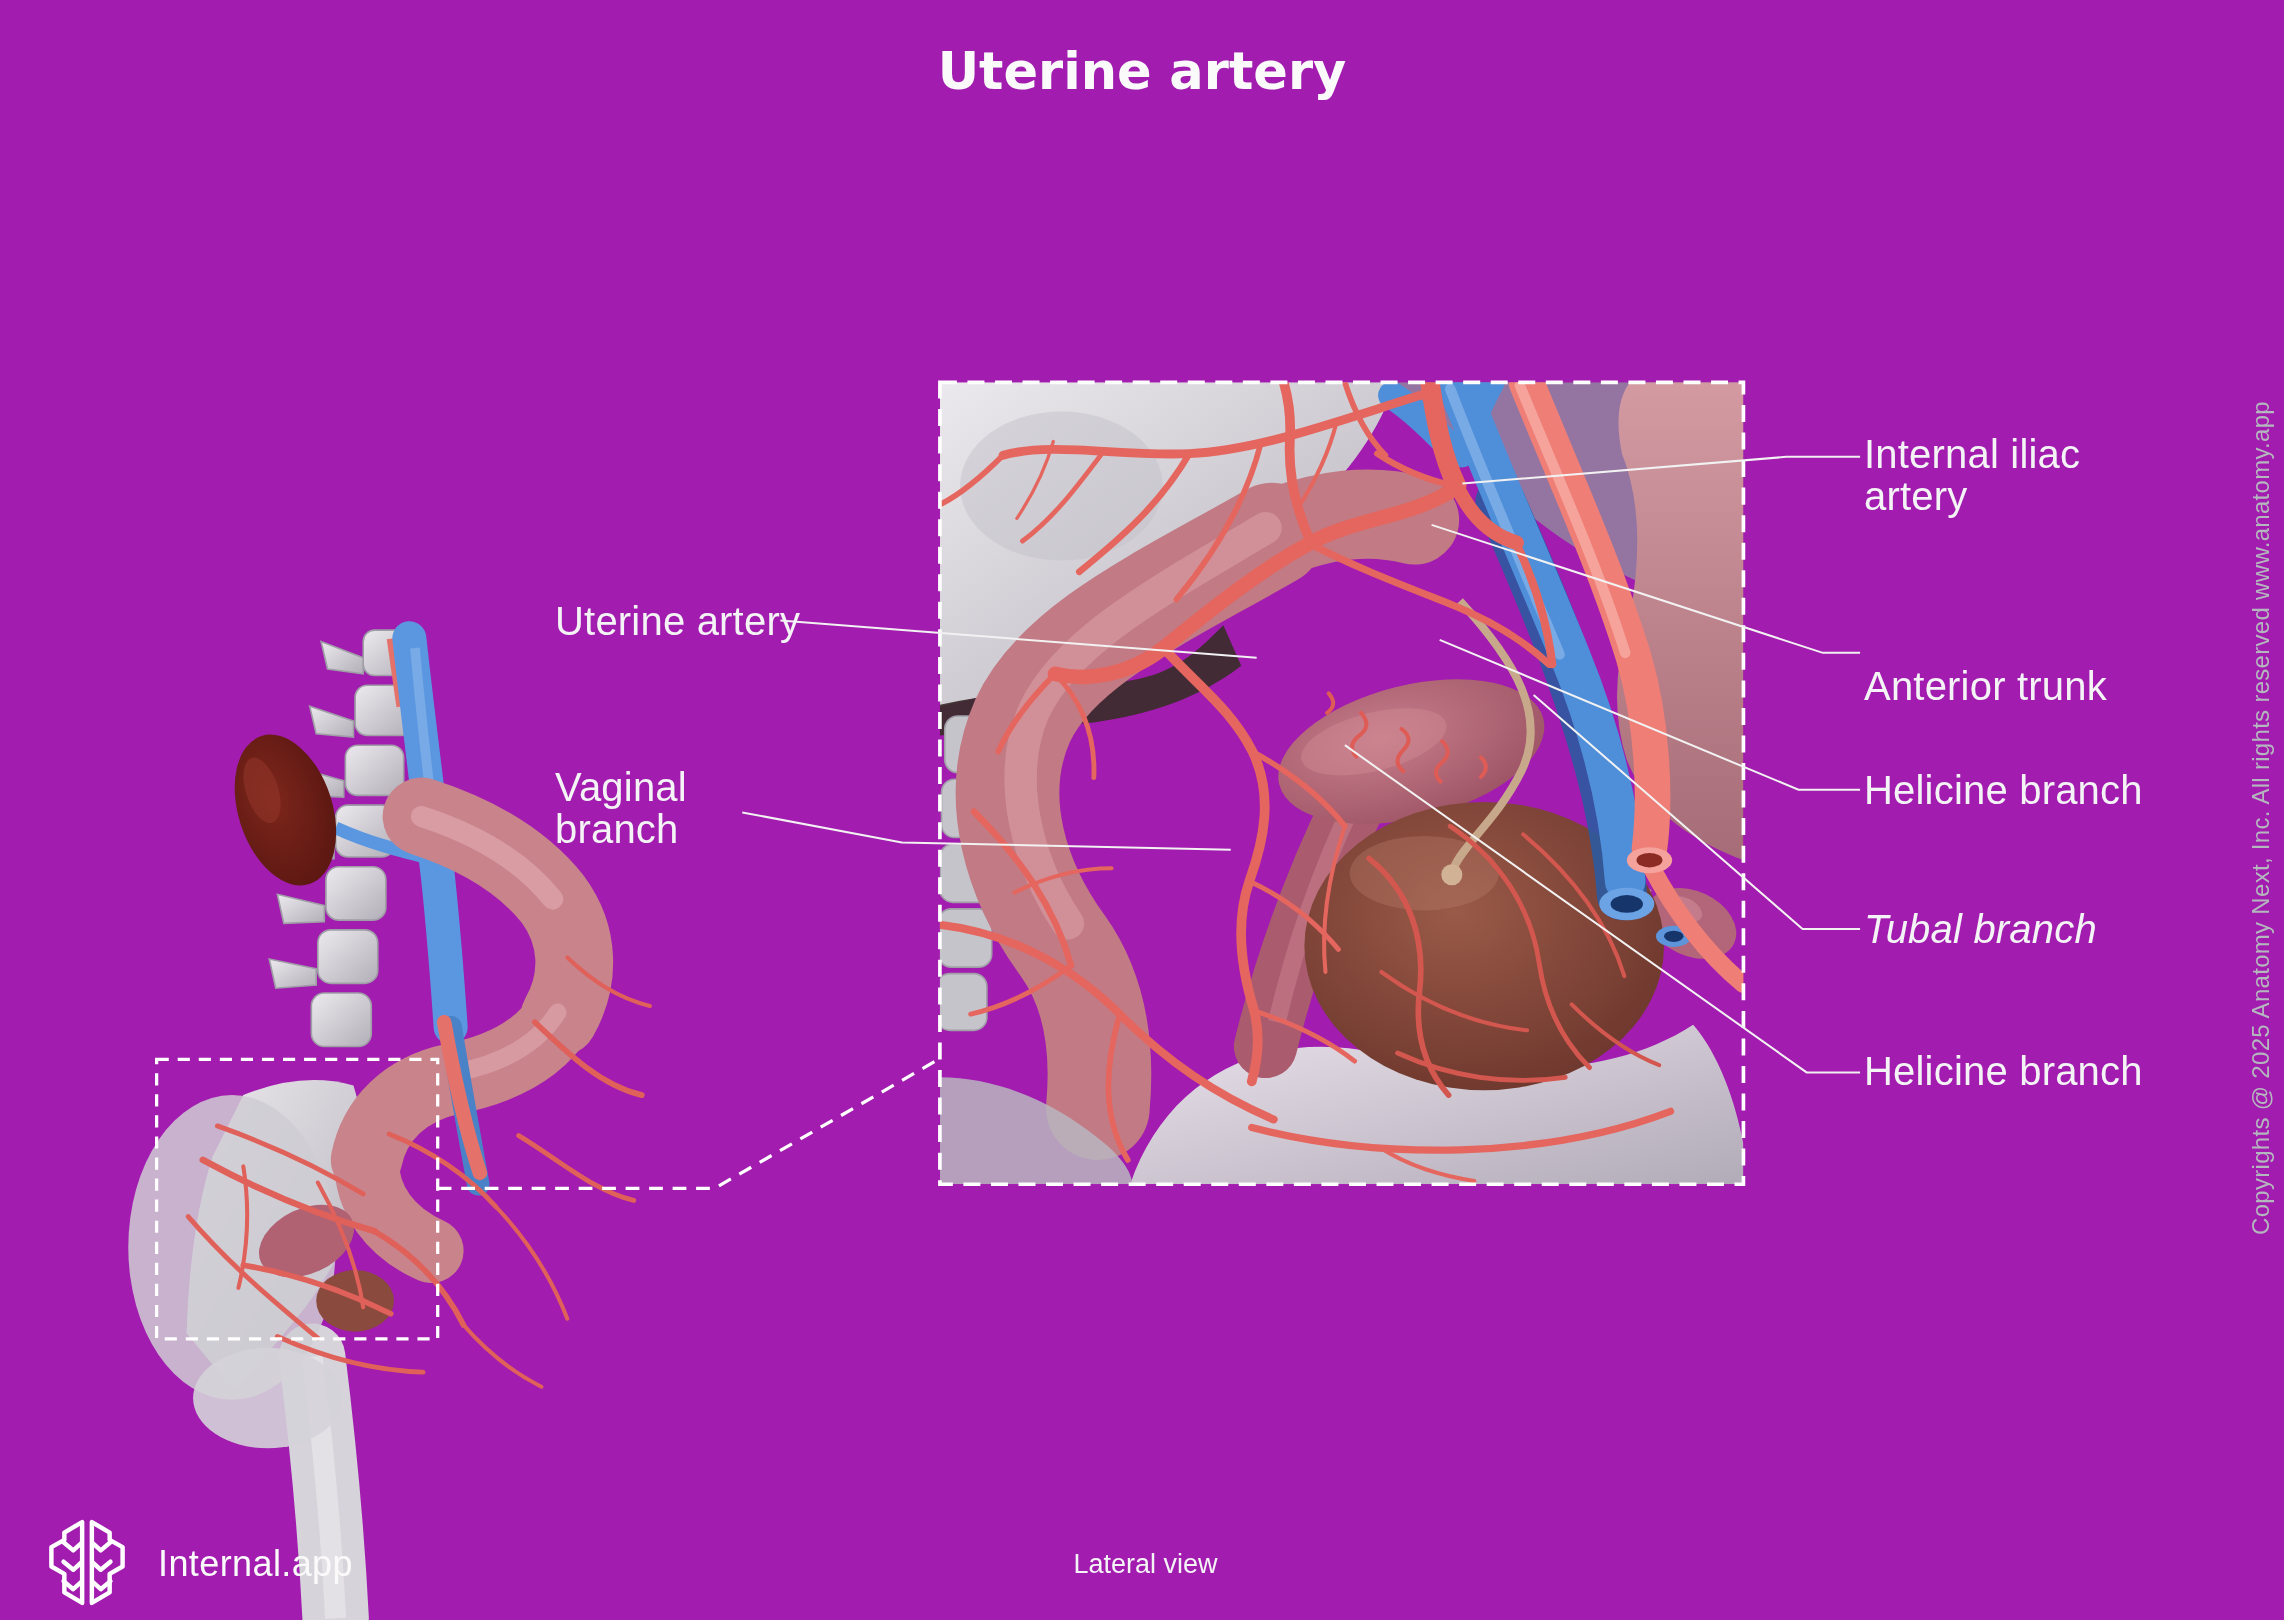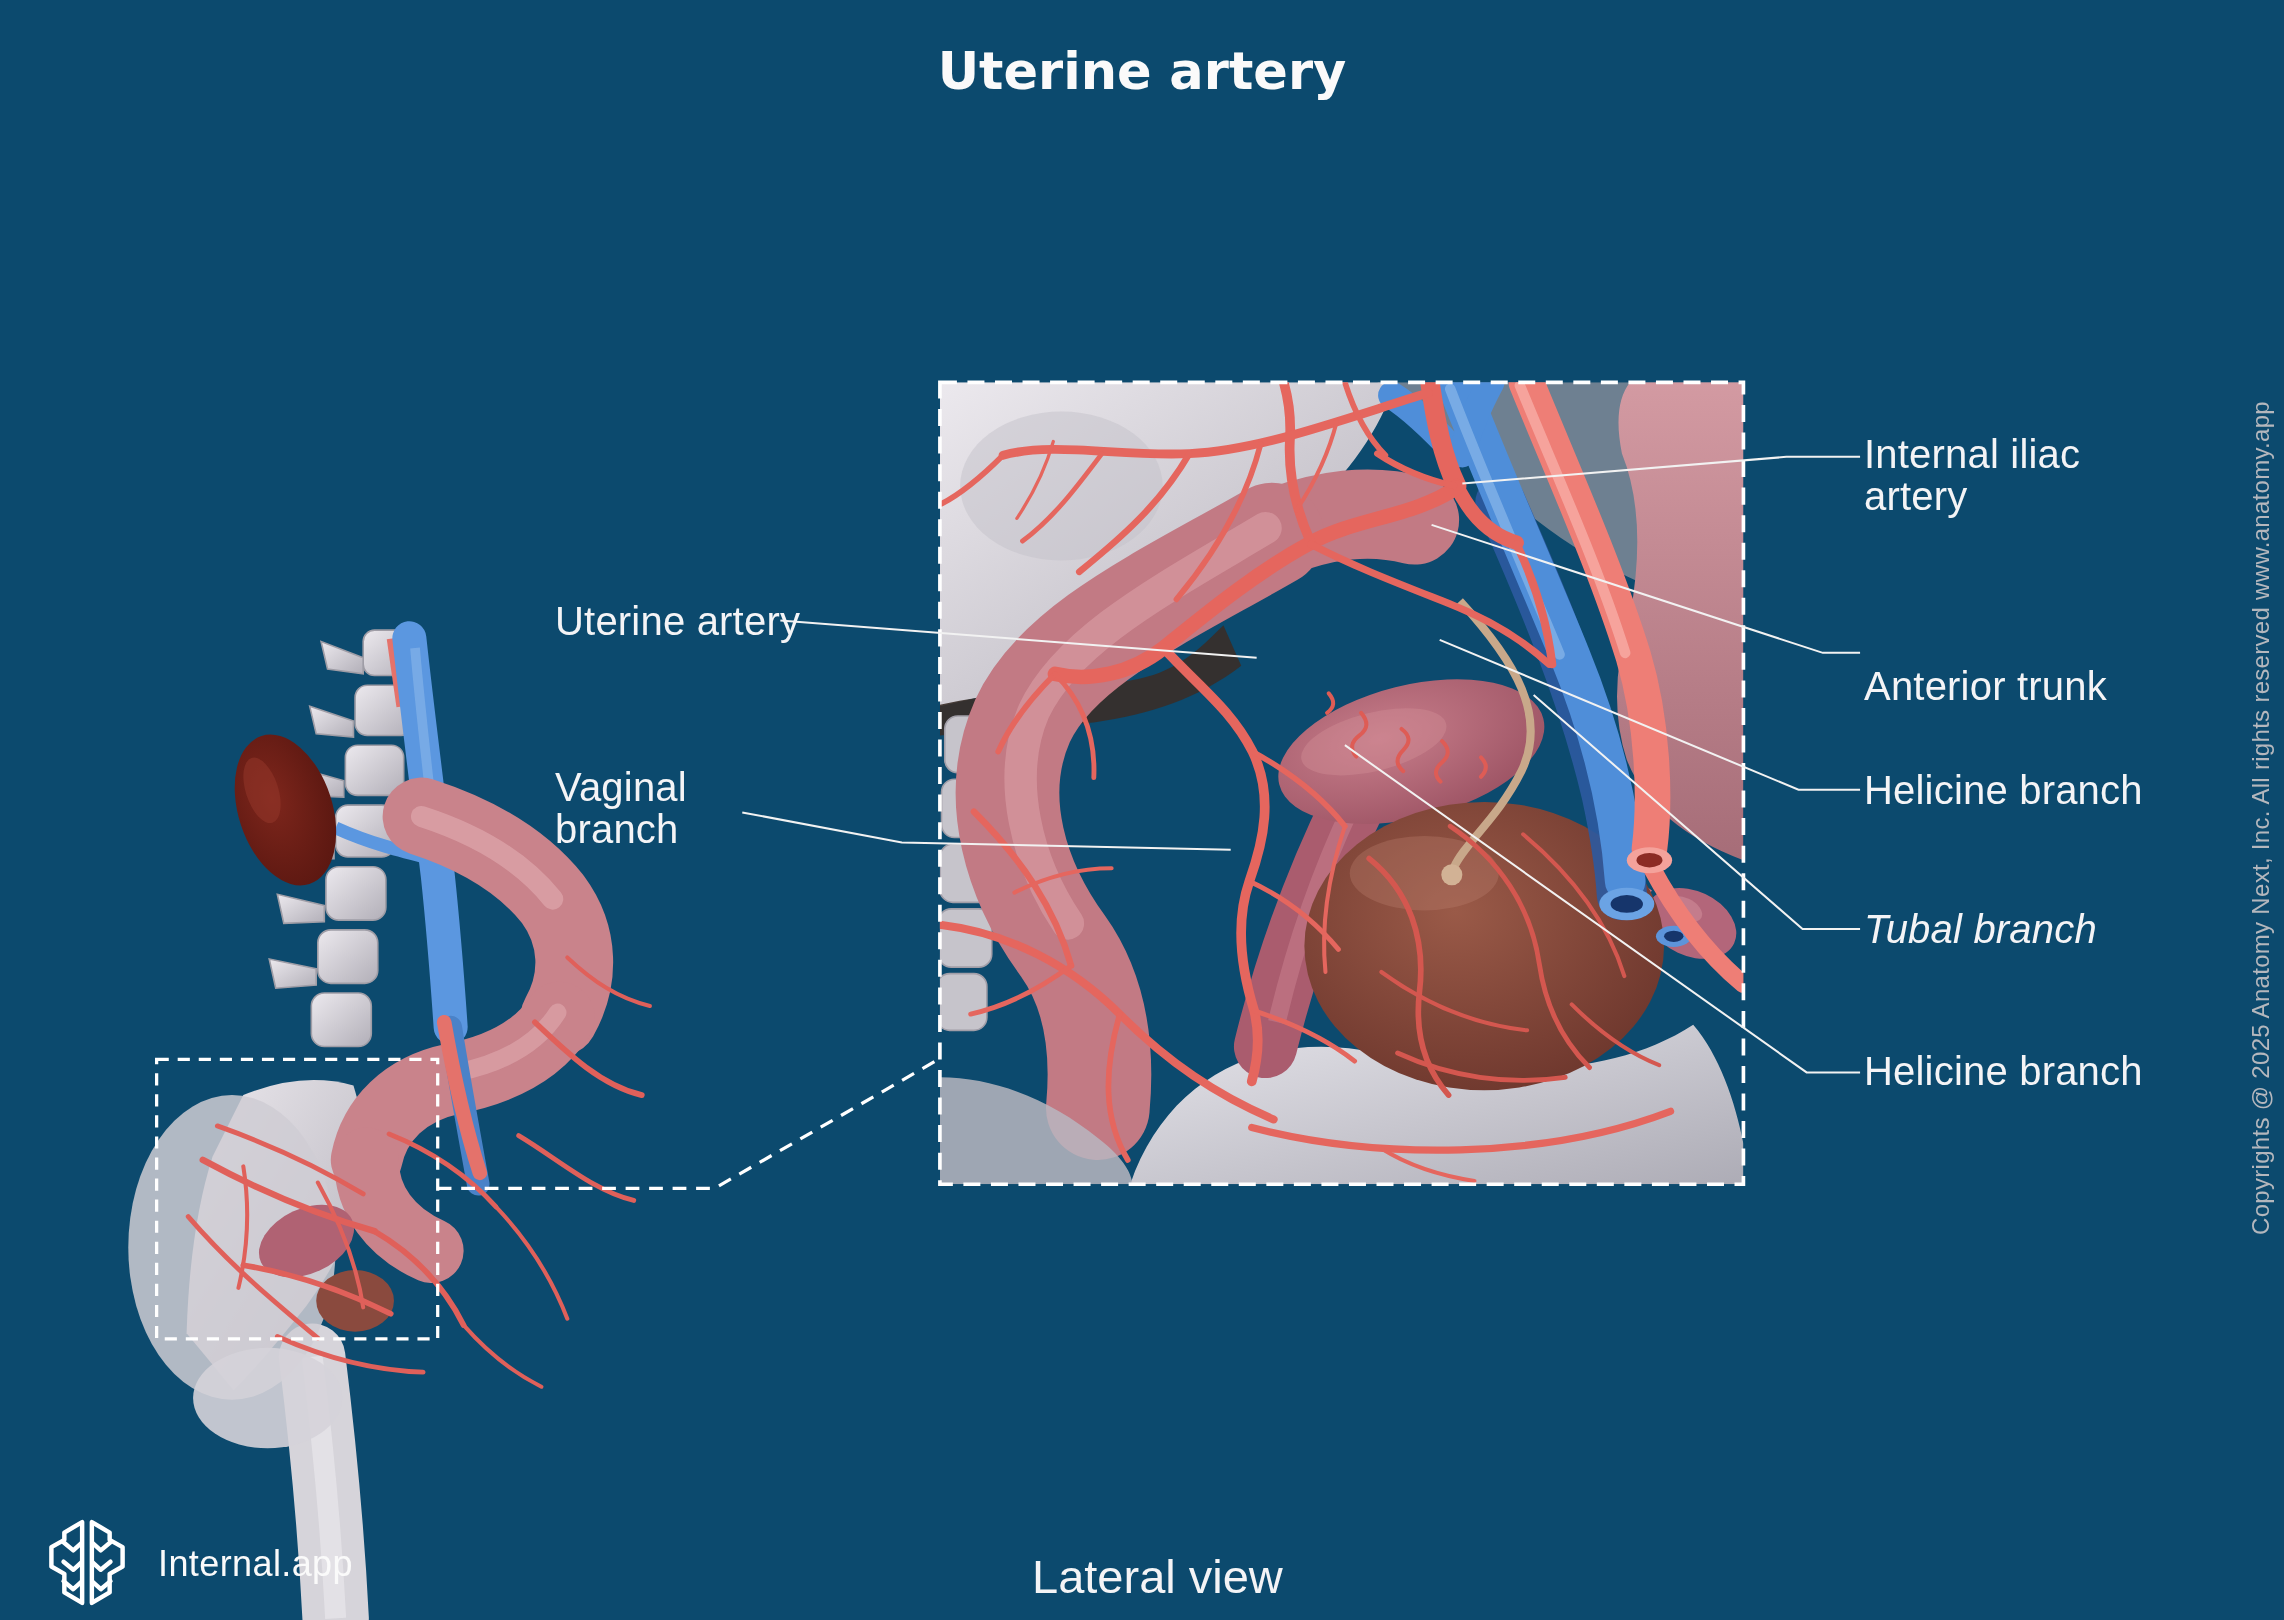--- a/index.html
+++ b/index.html
@@ -1,24 +1,24 @@
 <!DOCTYPE html>
 <html style="font-size:13px"><head>
 <meta charset="utf-8">
 <style>
   html,body{margin:0;padding:0;background:#15171c;}
-  .stage{position:relative;width:2284px;height:1620px;background:#0c4a6e;overflow:hidden;
+  .stage{position:relative;width:2284px;height:1620px;background:#a21caf;overflow:hidden;
          font-family:"Liberation Sans",sans-serif;color:#f2f3f5;}
   .art{position:absolute;left:0;top:0;}
   .page-title{position:absolute;top:42px;left:50%;transform:translateX(-50%);
       font-family:"DejaVu Sans",sans-serif;font-weight:bold;font-size:51px;color:#fafafa;white-space:nowrap;}
   .lbl{position:absolute;font-size:40px;line-height:42px;color:#f4f4f6;letter-spacing:0.2px;}
   .lbl.right{left:1864px;}
   .caption{position:absolute;top:1549px;left:1032px;width:227px;text-align:center;
-      font-size:47px;color:#f4f4f6;white-space:nowrap;}
+      font-size:27px;color:#f4f4f6;white-space:nowrap;}
   .brand{position:absolute;top:1543px;left:158px;font-size:36px;color:#fafafa;letter-spacing:0.4px;}
   .copyright{position:absolute;left:2261px;top:818px;transform:translate(-50%,-50%) rotate(-90deg);
       font-size:24px;color:#b4b7bd;white-space:nowrap;letter-spacing:0.3px;}
   .logo{position:absolute;left:39px;top:1518px;}
 </style>
 </head>
 <body>
 
 <div class="stage">
 

